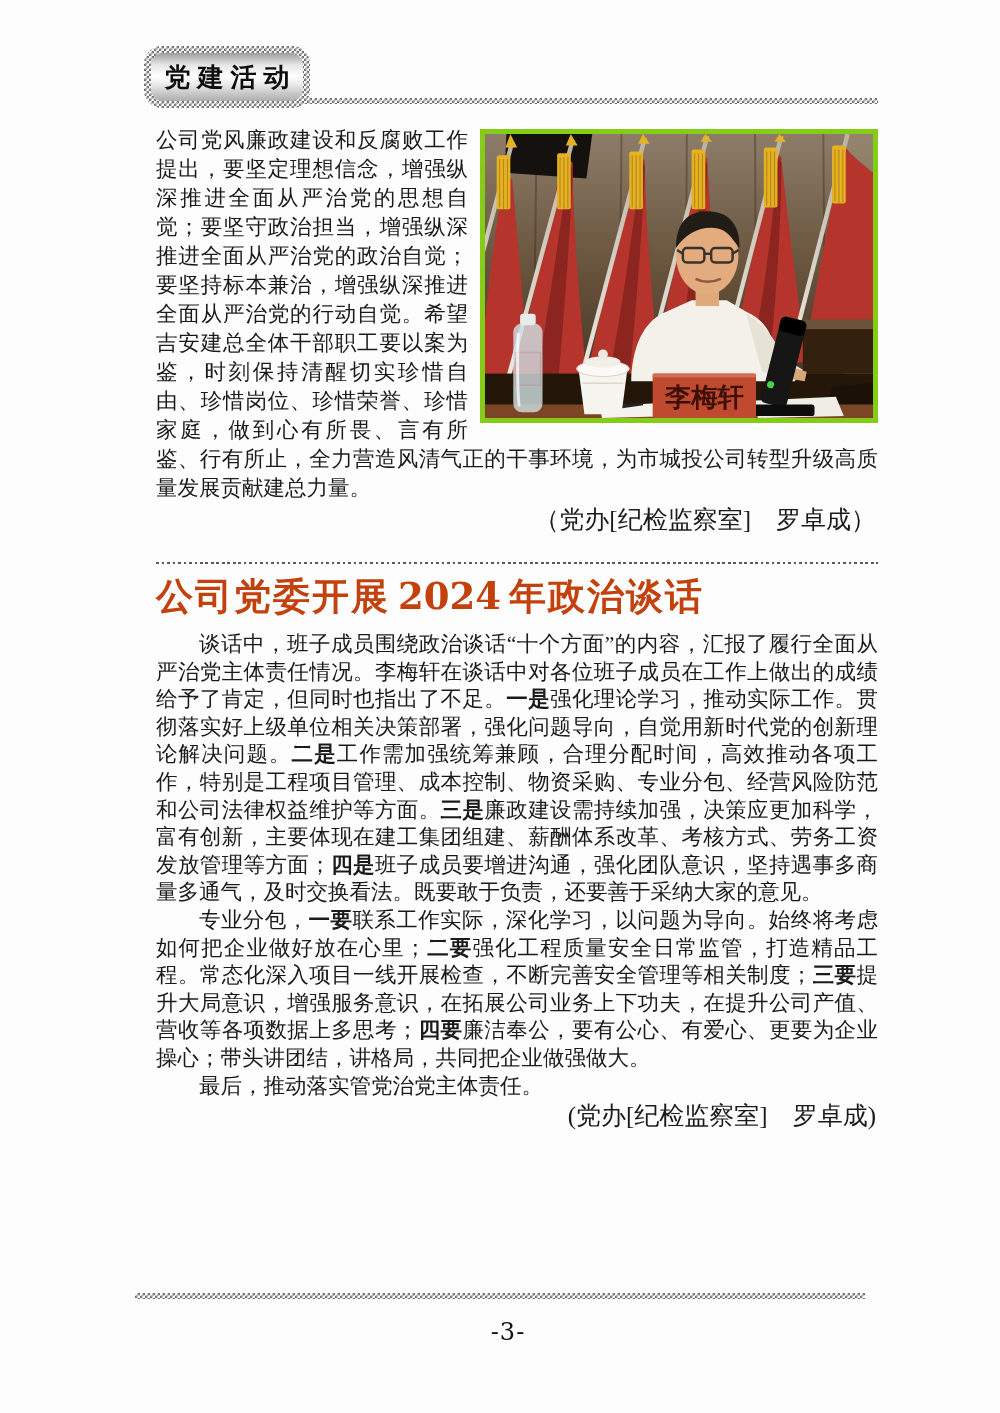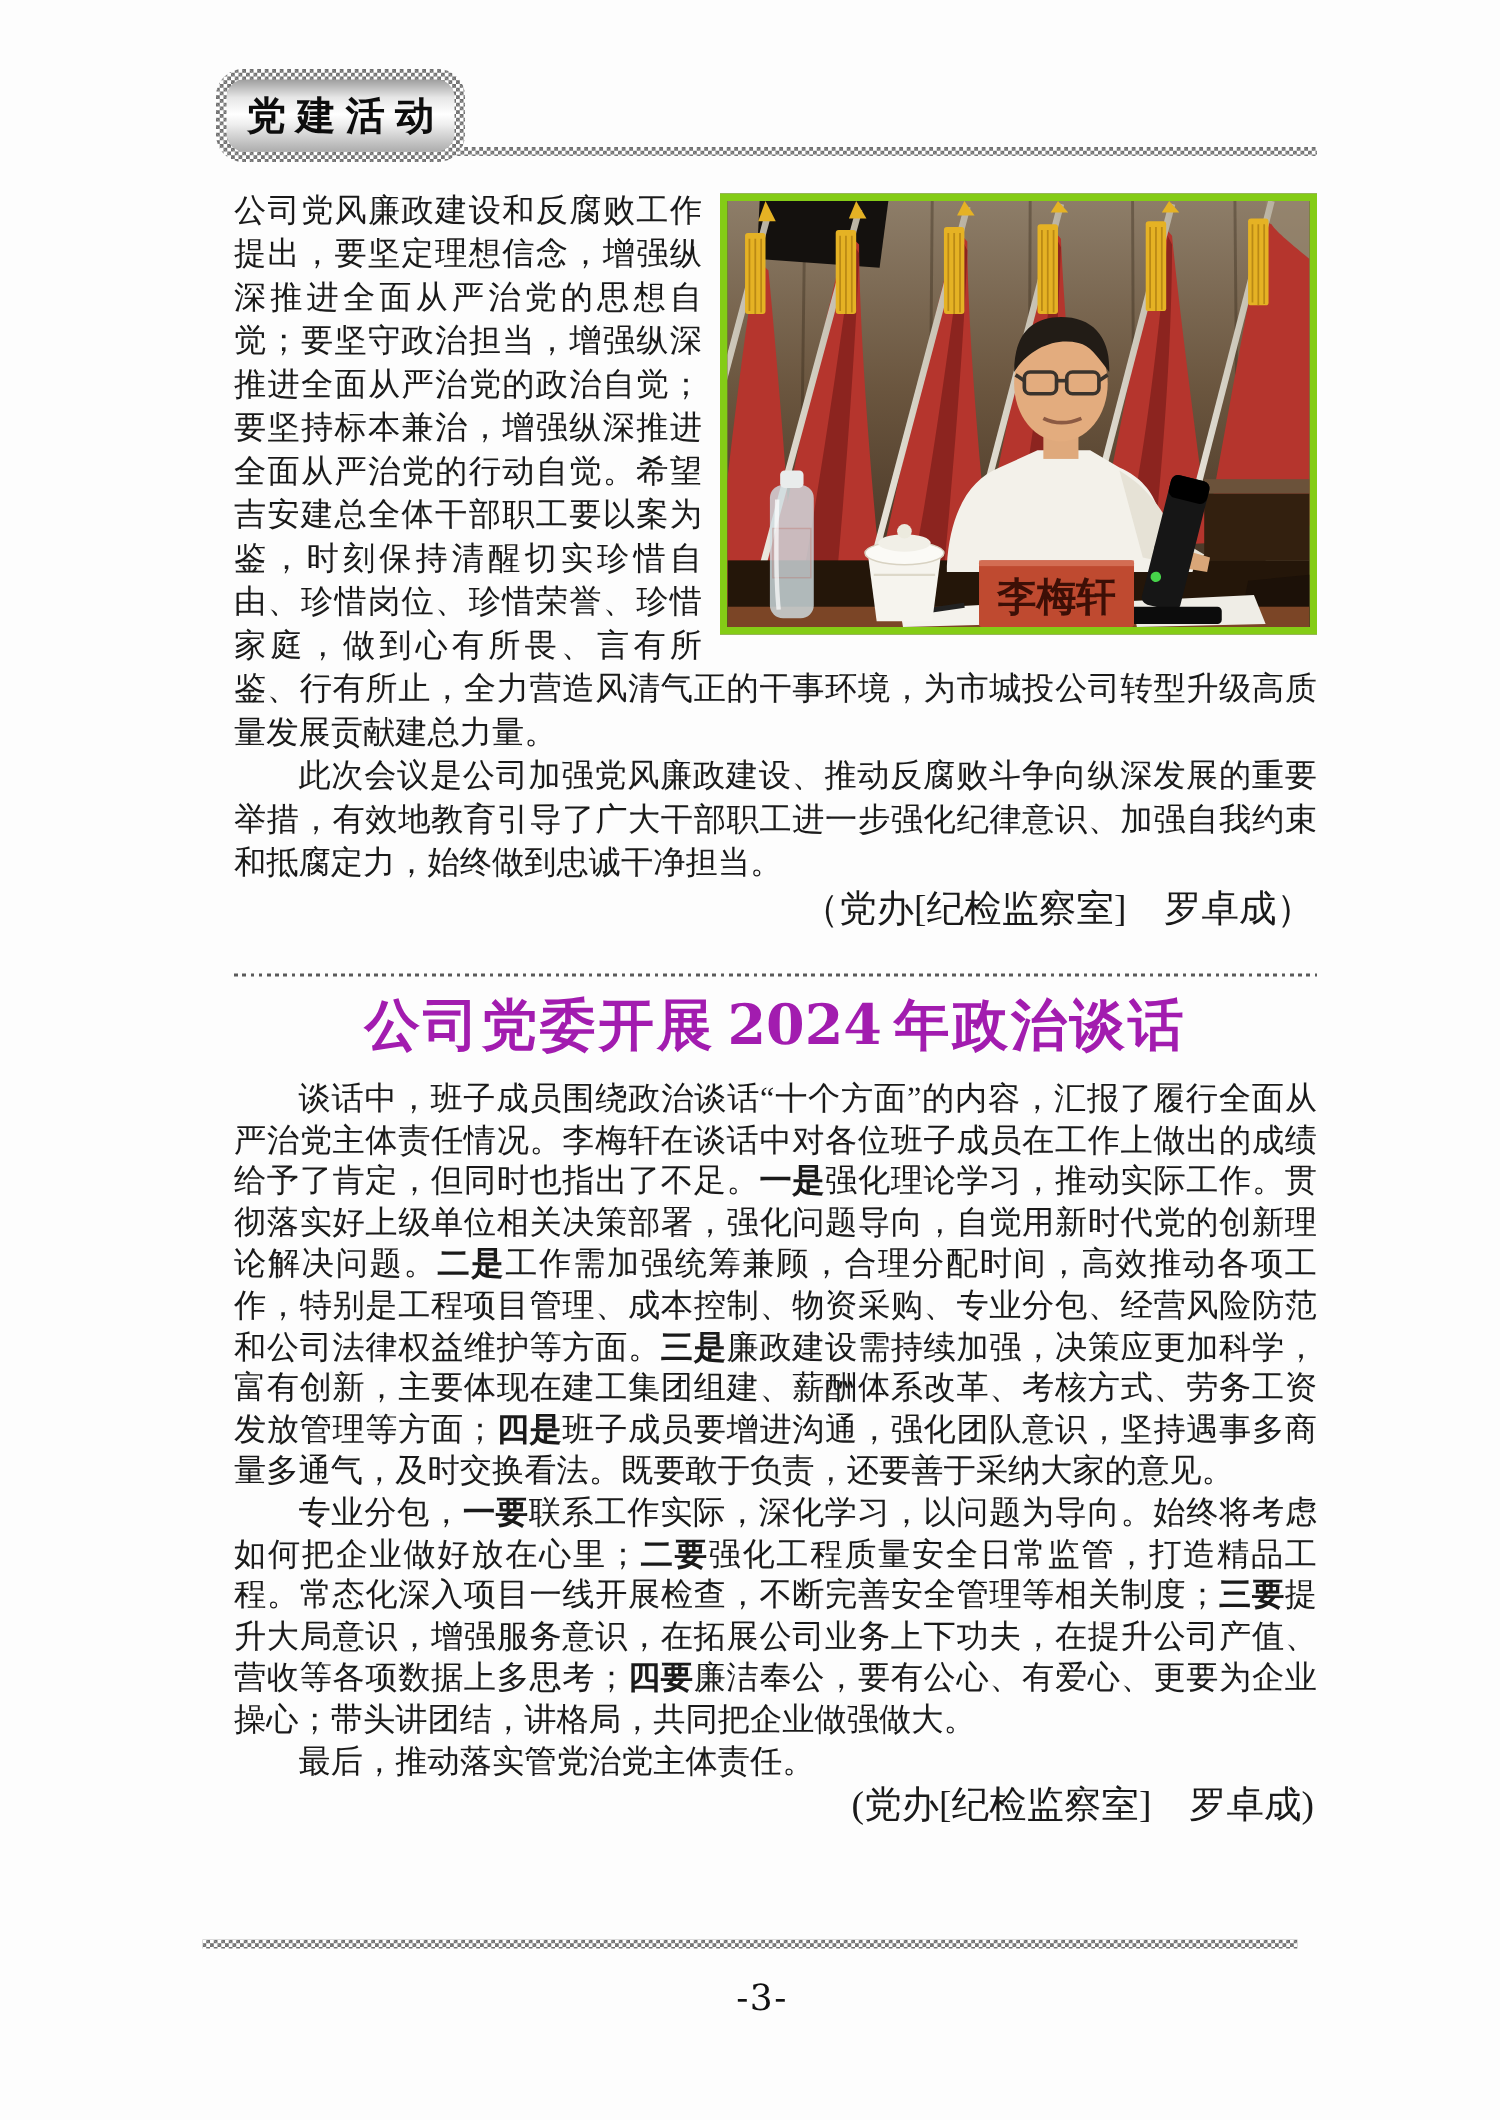--- a/index.html
+++ b/index.html
@@ -50,22 +50,22 @@
     float:right;width:398px;height:294px;margin:3px 0 8px 12px;
     border:5px solid #84cc16;box-sizing:border-box;background:#5a4634;
   }
   .photo svg{display:block;width:100%;height:100%;}
   
   .dashed-divider{
     clear:both;height:2px;margin:28px 0 6px 0;
     background:repeating-linear-gradient(90deg,#5a5a5a 0 2.5px,transparent 2.5px 5.5px);
   }
   .article-title{
-    text-align:center;font-weight:bold;font-size:37px;line-height:52px;
-    margin:6px 0 8px 0;letter-spacing:2px;color:#a21caf;
+    text-align:left;font-weight:bold;font-size:37px;line-height:52px;
+    margin:6px 0 8px 0;letter-spacing:2px;color:#c2410c;
   }
   .title-year{font-family:"DejaVu Serif",serif;margin:0 8px;letter-spacing:0;}
   
   .footer-rule{position:absolute;left:135px;top:1293px;width:730px;height:6px;}
   .page-number{
     position:absolute;left:0;top:1318px;width:100%;text-align:center;
     font-size:24px;letter-spacing:1px;color:#111;
     font-family:"DejaVu Serif",serif;
   }
 </style>
@@ -216,21 +216,20 @@
         <g>
           <rect x="172" y="248" width="106" height="46" rx="2" fill="#bf4a30"></rect>
           <rect x="172" y="248" width="106" height="4" fill="#d8755c" opacity="0.8"></rect>
           <text x="225" y="282" text-anchor="middle" font-size="27" font-weight="bold" font-family="'Liberation Serif','DejaVu Serif',serif" fill="#3d0f06">李梅轩</text>
         </g>
       </svg>
     </div>
 
     <div id="article1-body">
         <p class="para"><span>公司党风廉政建设和反腐败工作提出，要坚定理想信念，增强纵深推进全面从严治党的思想自觉；要坚守政治担当，增强纵深推进全面从严治党的政治自觉；要坚持标本兼治，增强纵深推进全面从严治党的行动自觉。希望吉安建总全体干部职工要以案为鉴，时刻保持清醒切实珍惜自由、珍惜岗位、珍惜荣誉、珍惜家庭，做到心有所畏、言有所鉴、行有所止，全力营造风清气正的干事环境，为市城投公司转型升级高质量发展贡献建总力量。</span></p>
-        <p class="para indent"><span>此次会议是公司加强党风廉政建设、推动反腐败斗争向纵深发展的重要举措，有效地教育引导了广大干部职工进一步强化纪律意识、加强自我约束和抵腐定力，始终做到忠诚干净担当。</span></p>
       </div>
     <p class="attribution">（党办[纪检监察室]　罗卓成）</p>
   </div>
 
   <div class="content">
     <div class="dashed-divider"></div>
   </div>
 
   <div class="content a2">
     <h1 class="article-title"><span>公司党委开展</span><span class="title-year">2024</span><span>年政治谈话</span></h1>

